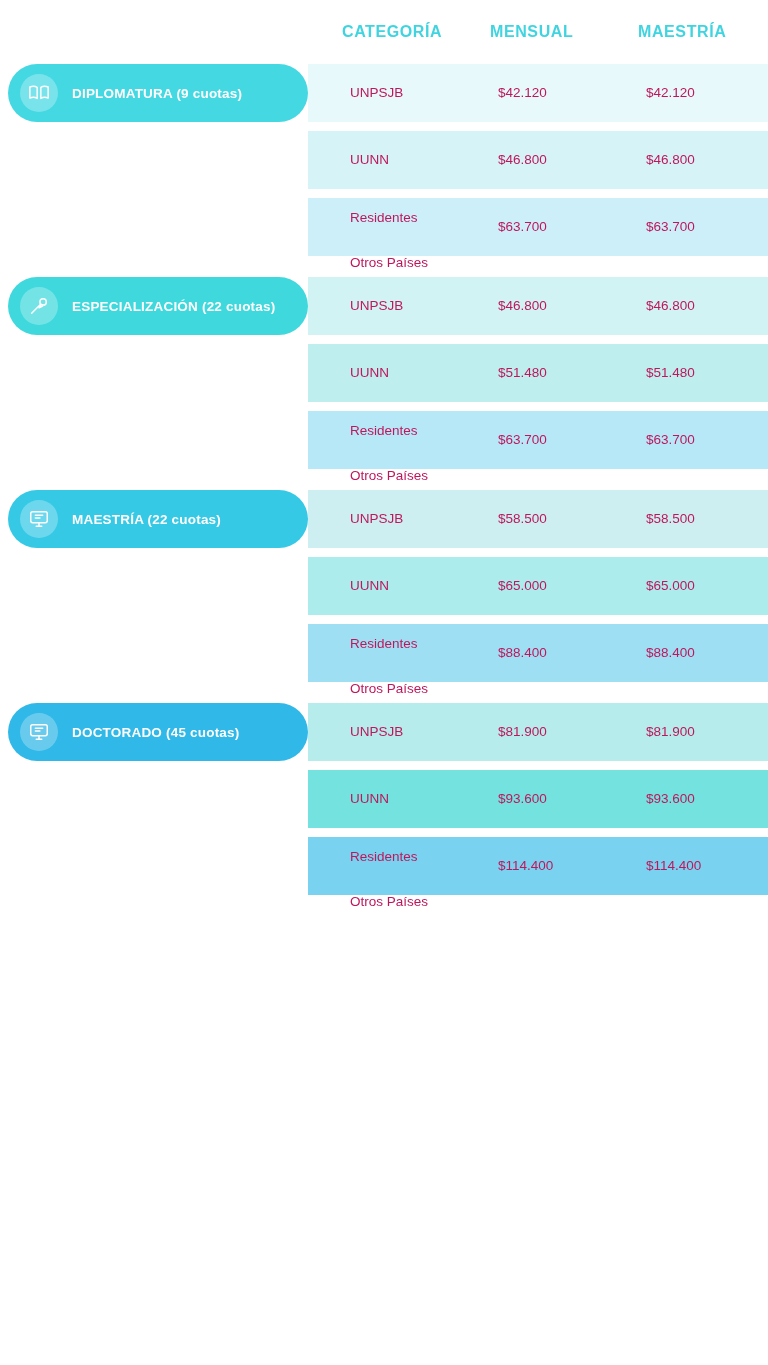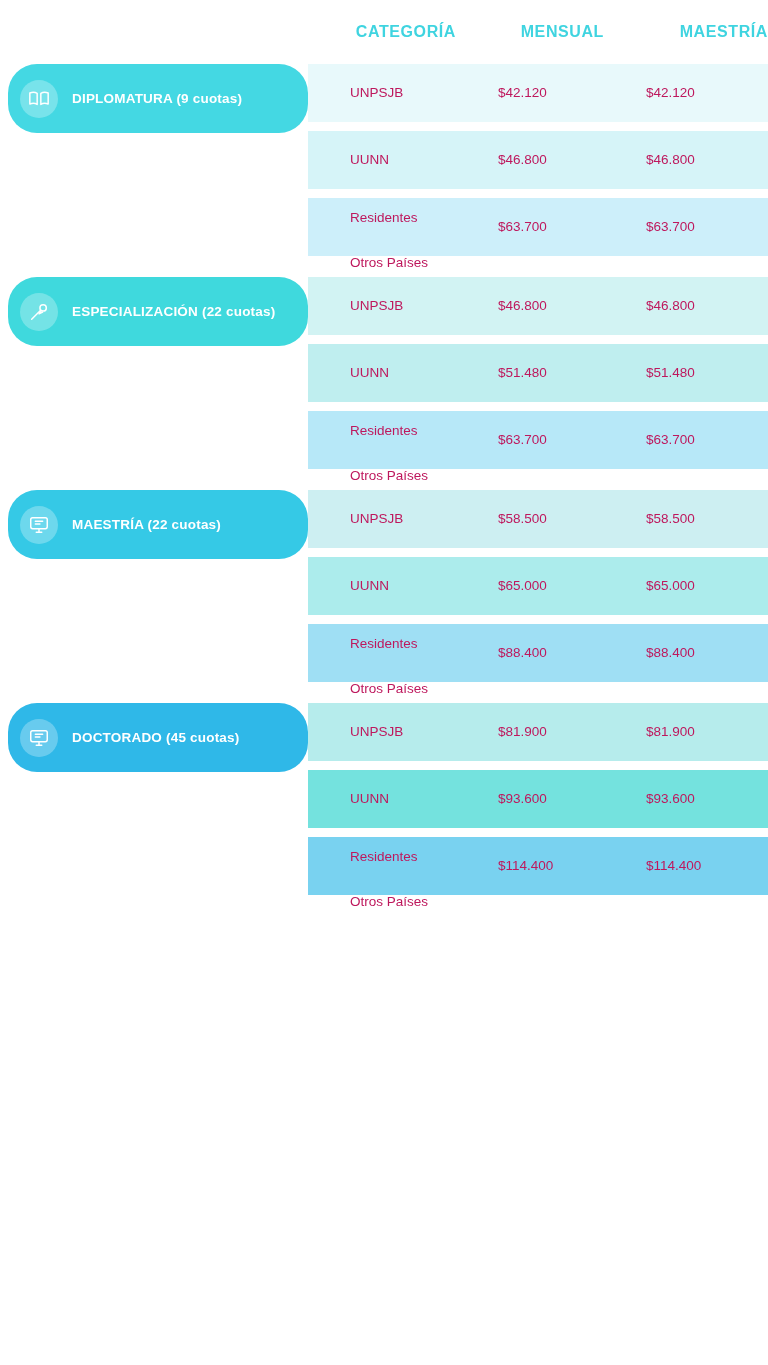--- a/index.html
+++ b/index.html
@@ -26,21 +26,21 @@
     height: 64px;
     display: flex;
     align-items: center;
   }
   .header-spacer { width: 308px; height: 100%; }
   .header-cell {
     color: #3fd4e0;
     font-size: 16px;
     font-weight: bold;
     letter-spacing: 0.6px;
-    text-align: right;
+    text-align: left;
   }
   .col-categoria { width: 148px; padding-left: 34px; }
   .col-mensual   { width: 148px; padding-left: 34px; }
   .col-matricula { width: 164px; padding-left: 34px; }
 
   
   .body {
     position: absolute;
     top: 64px;
     left: 0;
@@ -59,21 +59,21 @@
   .row .left {
     width: 308px;
     position: relative;
   }
 
   
   .pill {
     position: absolute;
     left: 8px;
     top: 0;
-    height: 69px;
+    height: 58px;
     width: 300px;
     border-radius: 29px;
     display: flex;
     align-items: center;
     padding-left: 12px;
   }
   .pill-icon {
     width: 38px;
     height: 38px;
     border-radius: 50%;

